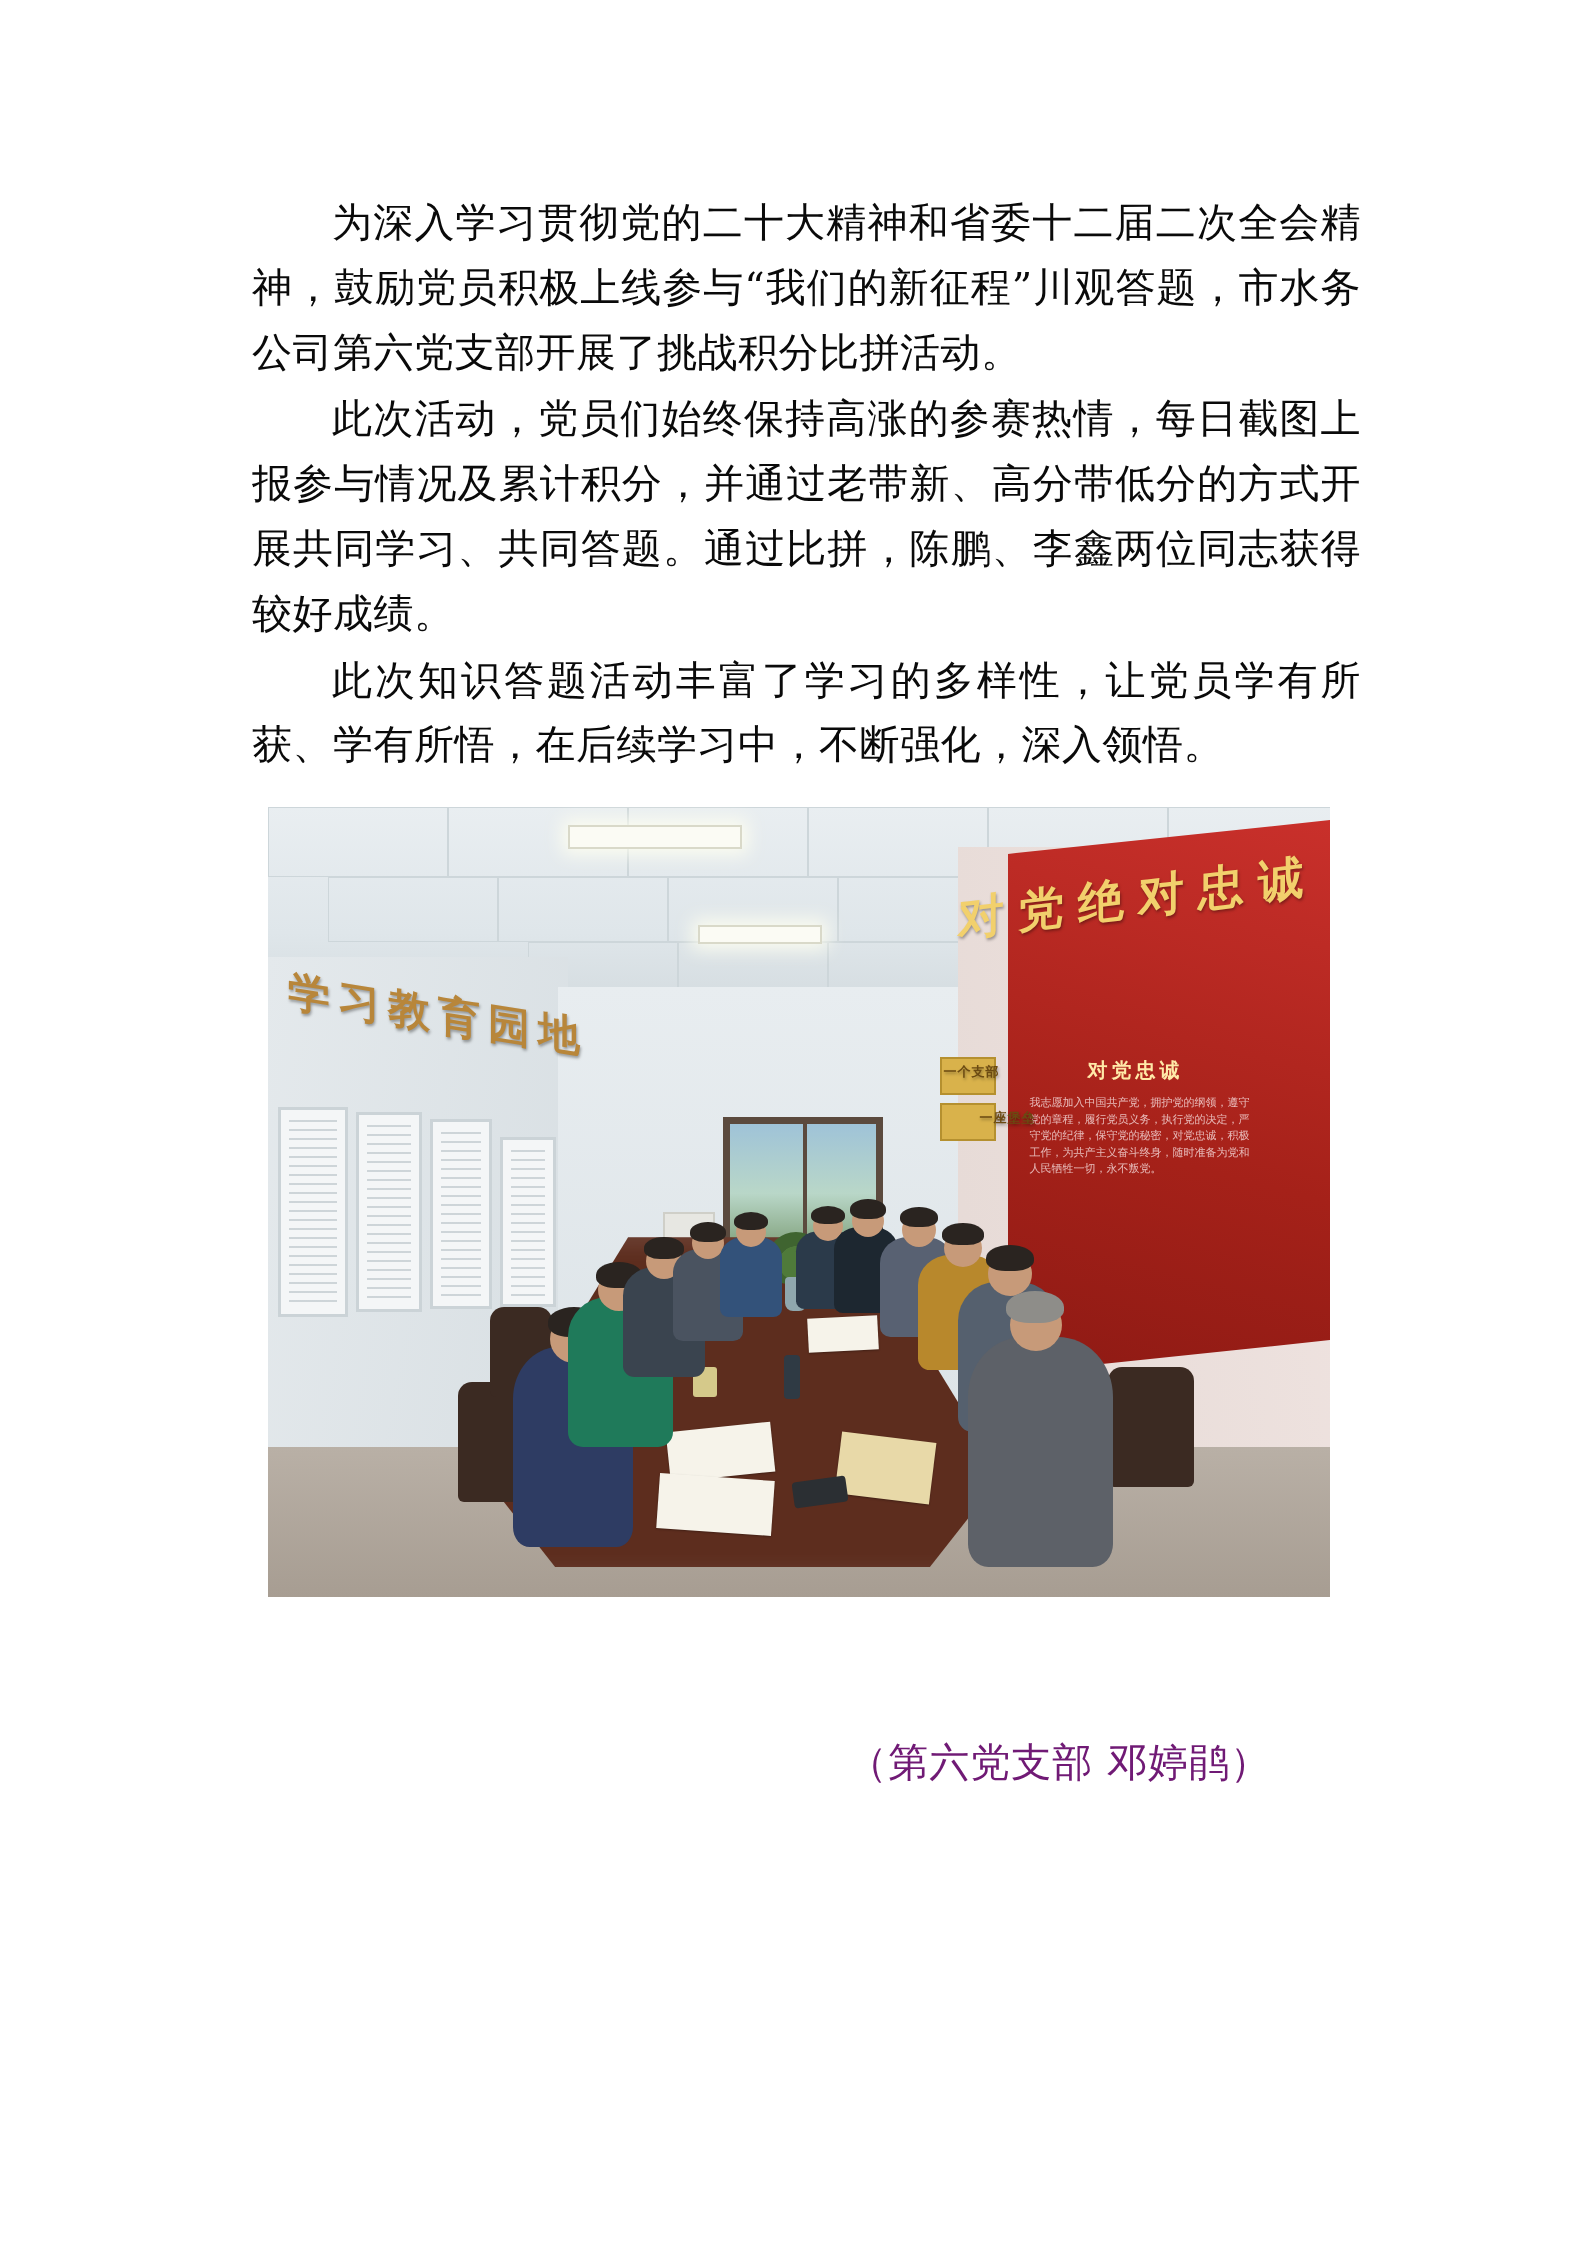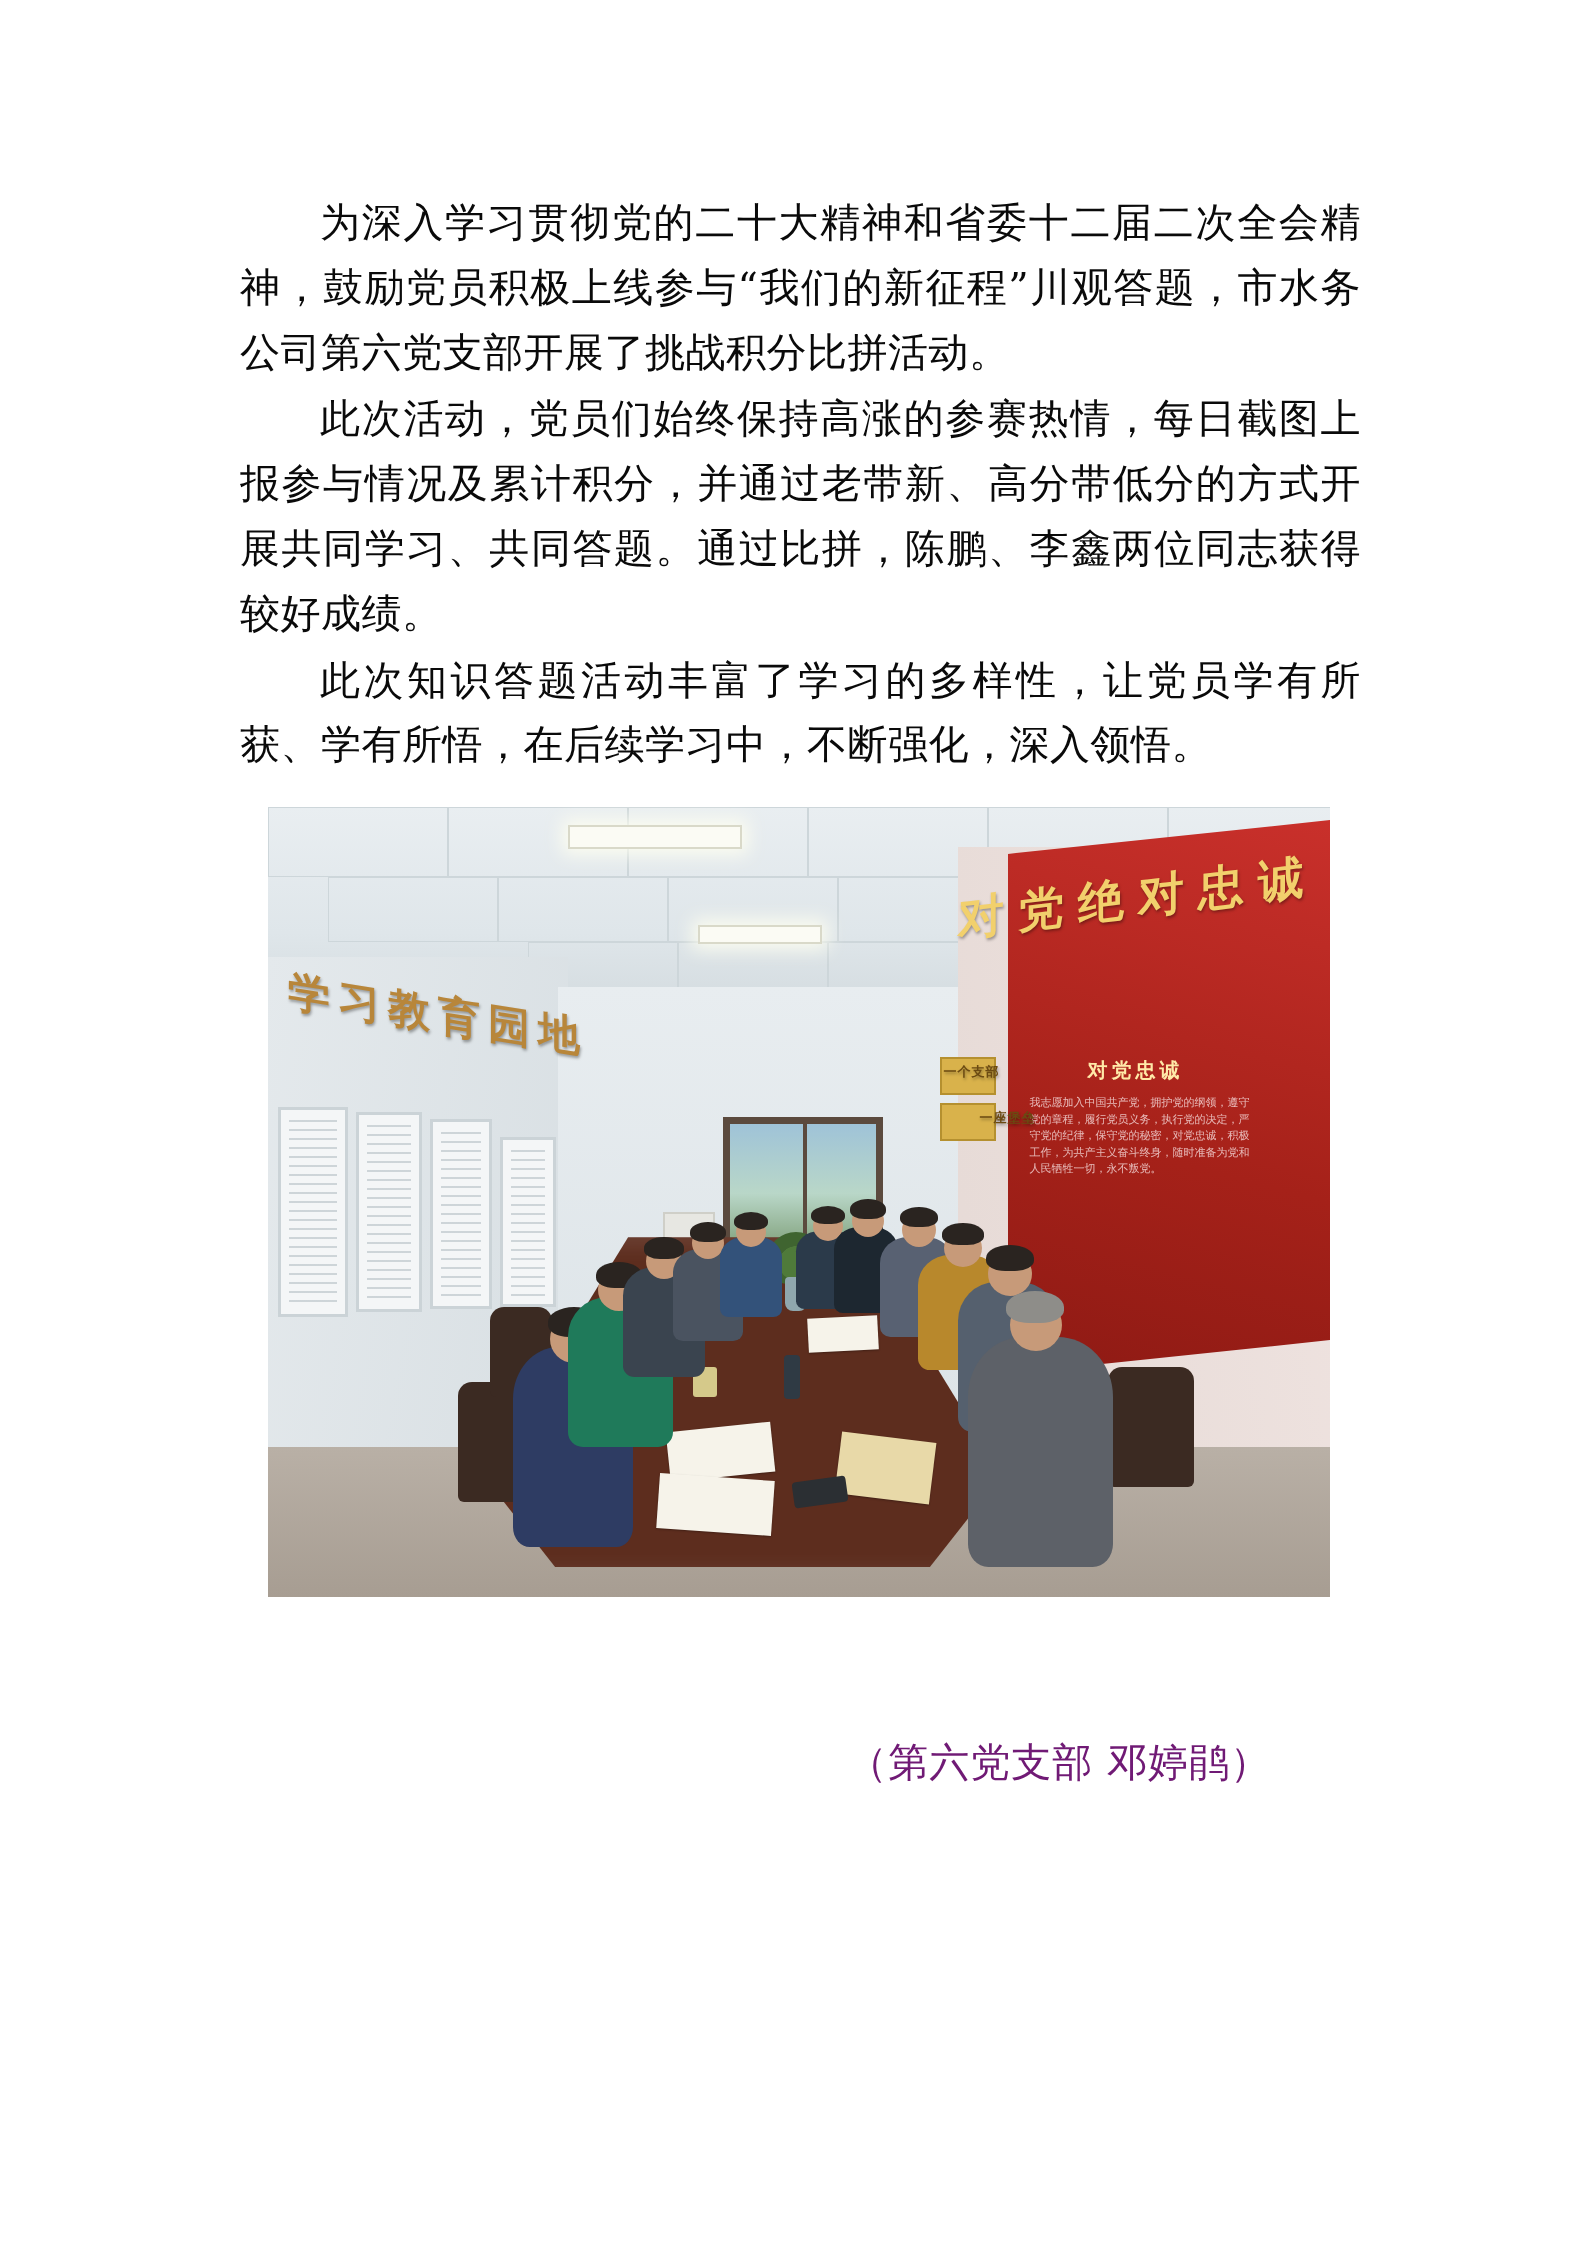--- a/index.html
+++ b/index.html
@@ -22,21 +22,21 @@
     left: 236px;
     top: 190px;
     width: 1125px;
   }
   .para {
     font-size: 40px;
     line-height: 1.62;
     color: #0a0a0a;
     text-align: justify;
     text-indent: 2em;
-    margin: 0 0 2px 4px;
+    margin: 0 0 2px 16px;
     letter-spacing: 0.5px;
     font-family: "DejaVu Serif", "Liberation Serif", serif;
   }
   .figure-wrap {
     margin-top: 30px;
     display: flex;
     justify-content: center;
   }
   .photo {
     width: 1062px;

